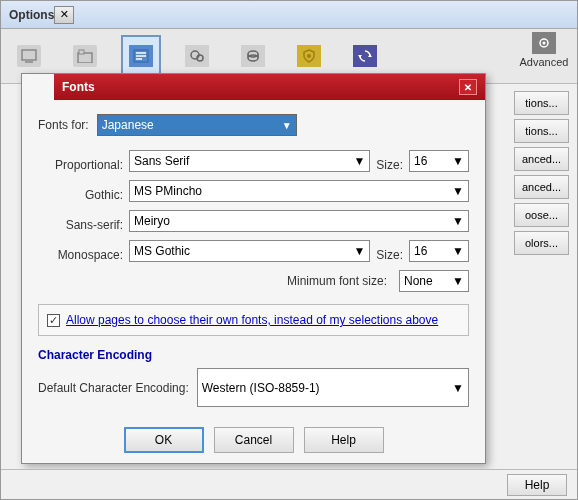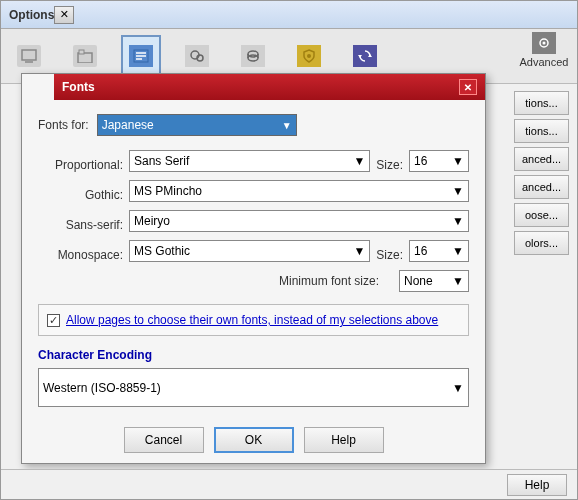--- a/index.html
+++ b/index.html
@@ -177,21 +177,21 @@
       font-size: 12px;
       color: #333;
     }
 
     
     .min-row {
       display: flex;
       align-items: center;
       justify-content: flex-end;
       margin-bottom: 12px;
-      gap: 20px;
+      gap: 12px;
     }
     .min-label {
       font-size: 12px;
       color: #333;
     }
 
     
     .checkbox-row {
       display: flex;
       align-items: center;
@@ -495,30 +495,31 @@
       <div class="checkbox-row">
         <div class="checkbox-input">
           <span class="checkmark">✓</span>
         </div>
         <span class="checkbox-text">Allow pages to choose their own fonts, instead of my selections above</span>
       </div>
 
       <div style="margin-bottom:6px;">
         <div class="section-title">Character Encoding</div>
         <div class="encoding-row">
+          <span class="encoding-label">Default Character Encoding:</span>
           <div class="encoding-select">
             <span>Western (ISO-8859-1)</span>
             <span>▼</span>
           </div>
         </div>
       </div>
 
       <div class="dialog-buttons">
+        <button class="dialog-btn ok-btn">OK</button>
         <button class="dialog-btn">Cancel</button>
-        <button class="dialog-btn ok-btn">OK</button>
         <button class="dialog-btn">Help</button>
       </div>
 
     </div>
   </div>
 
   <div class="bottom-bar">
     <button class="help-btn">Help</button>
   </div>
 

